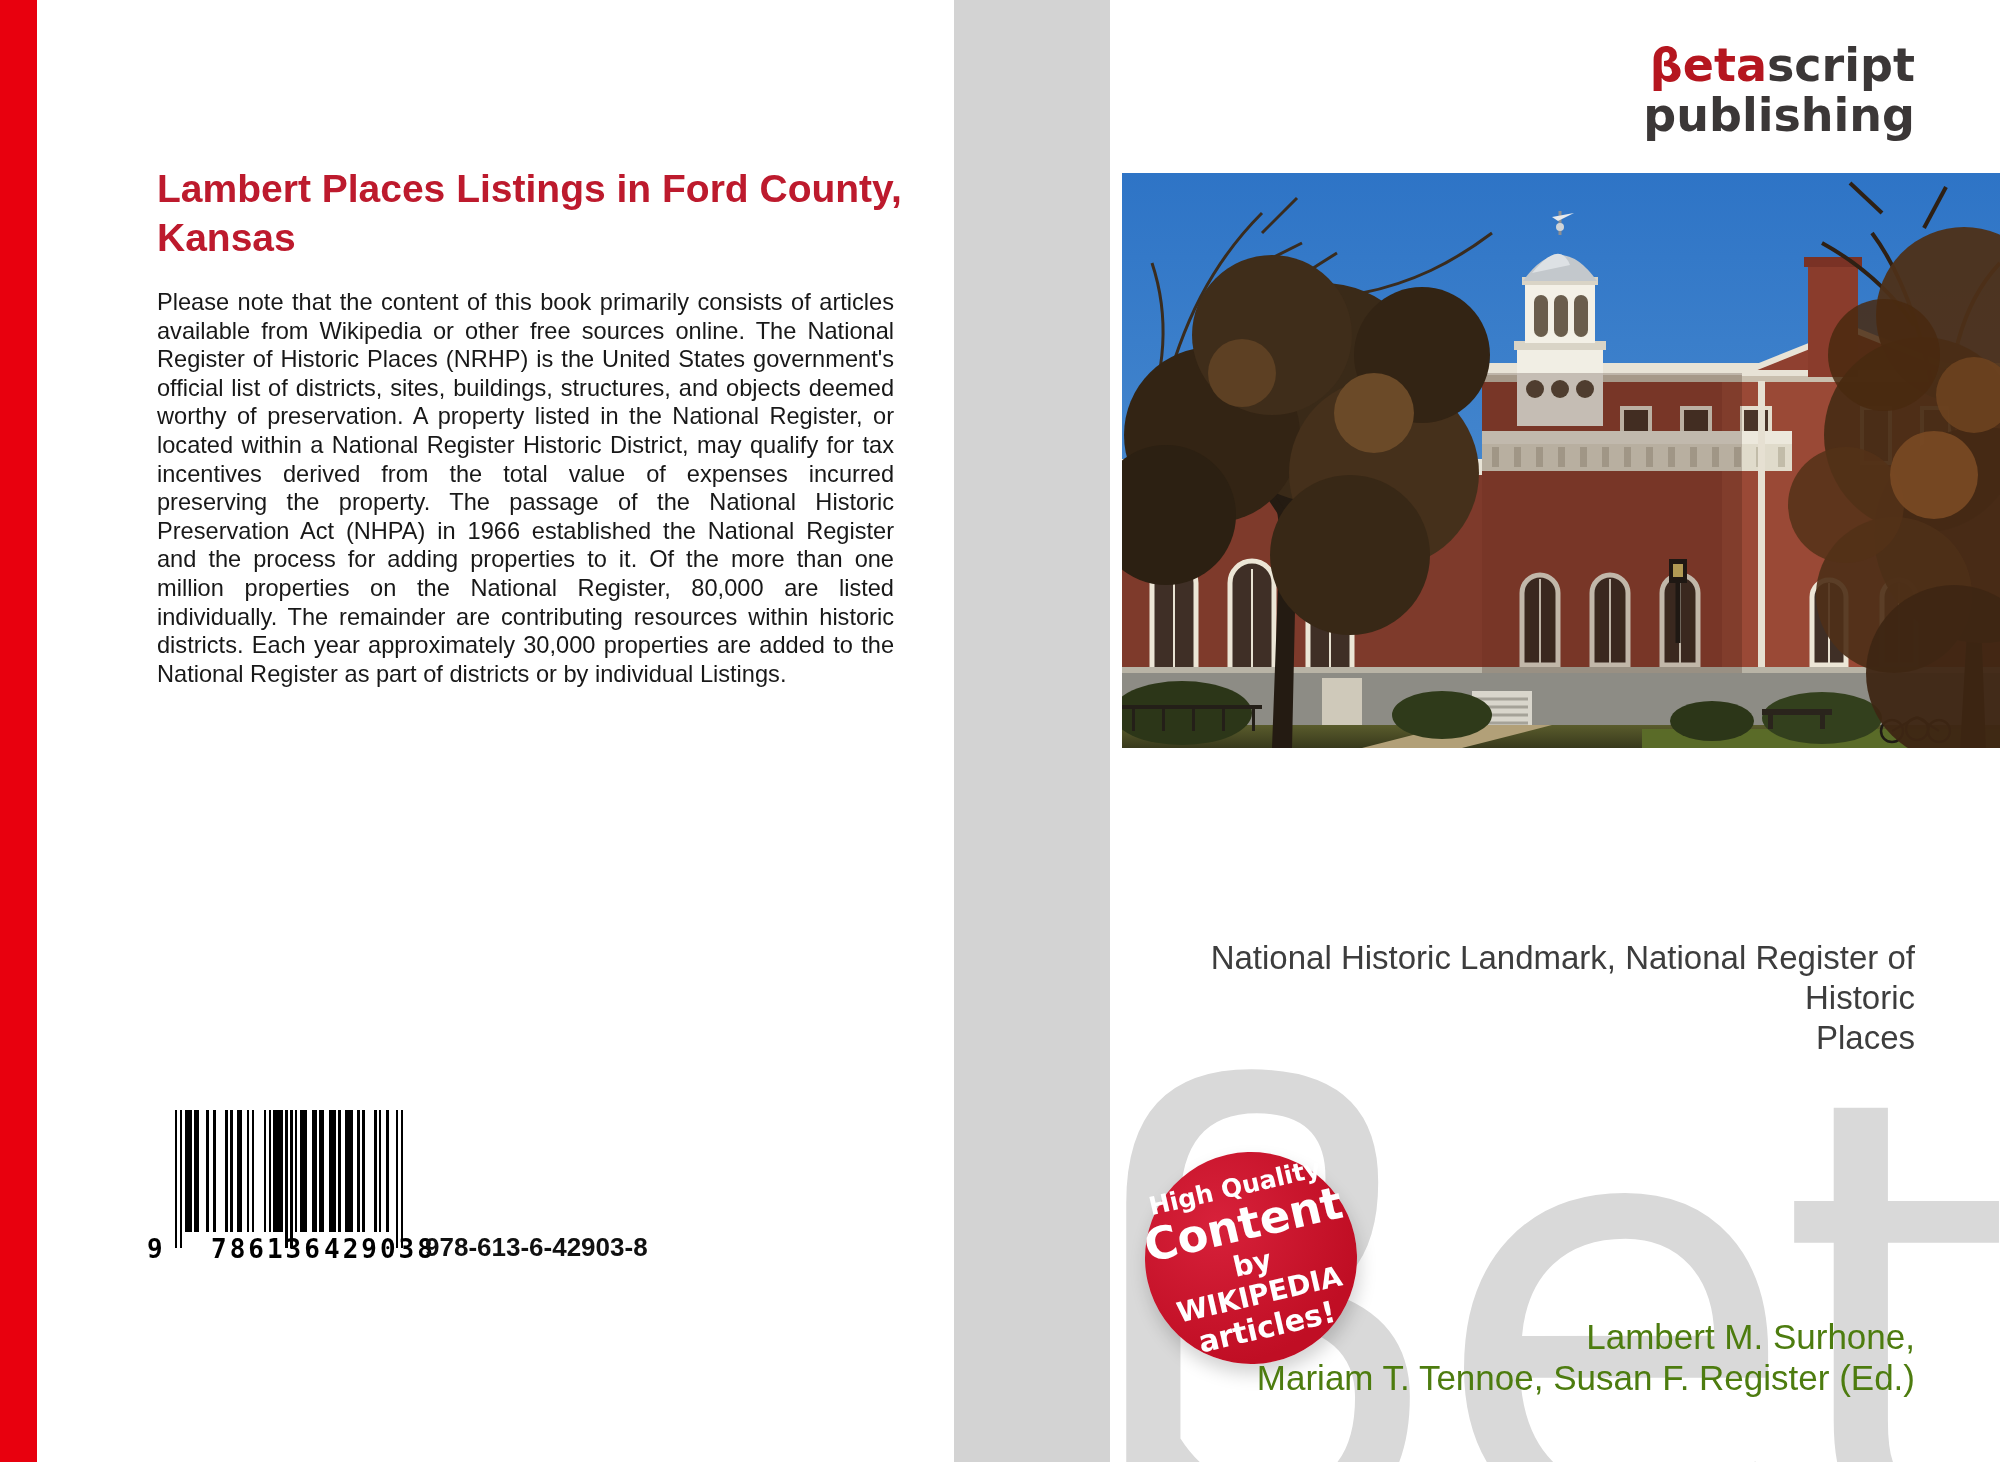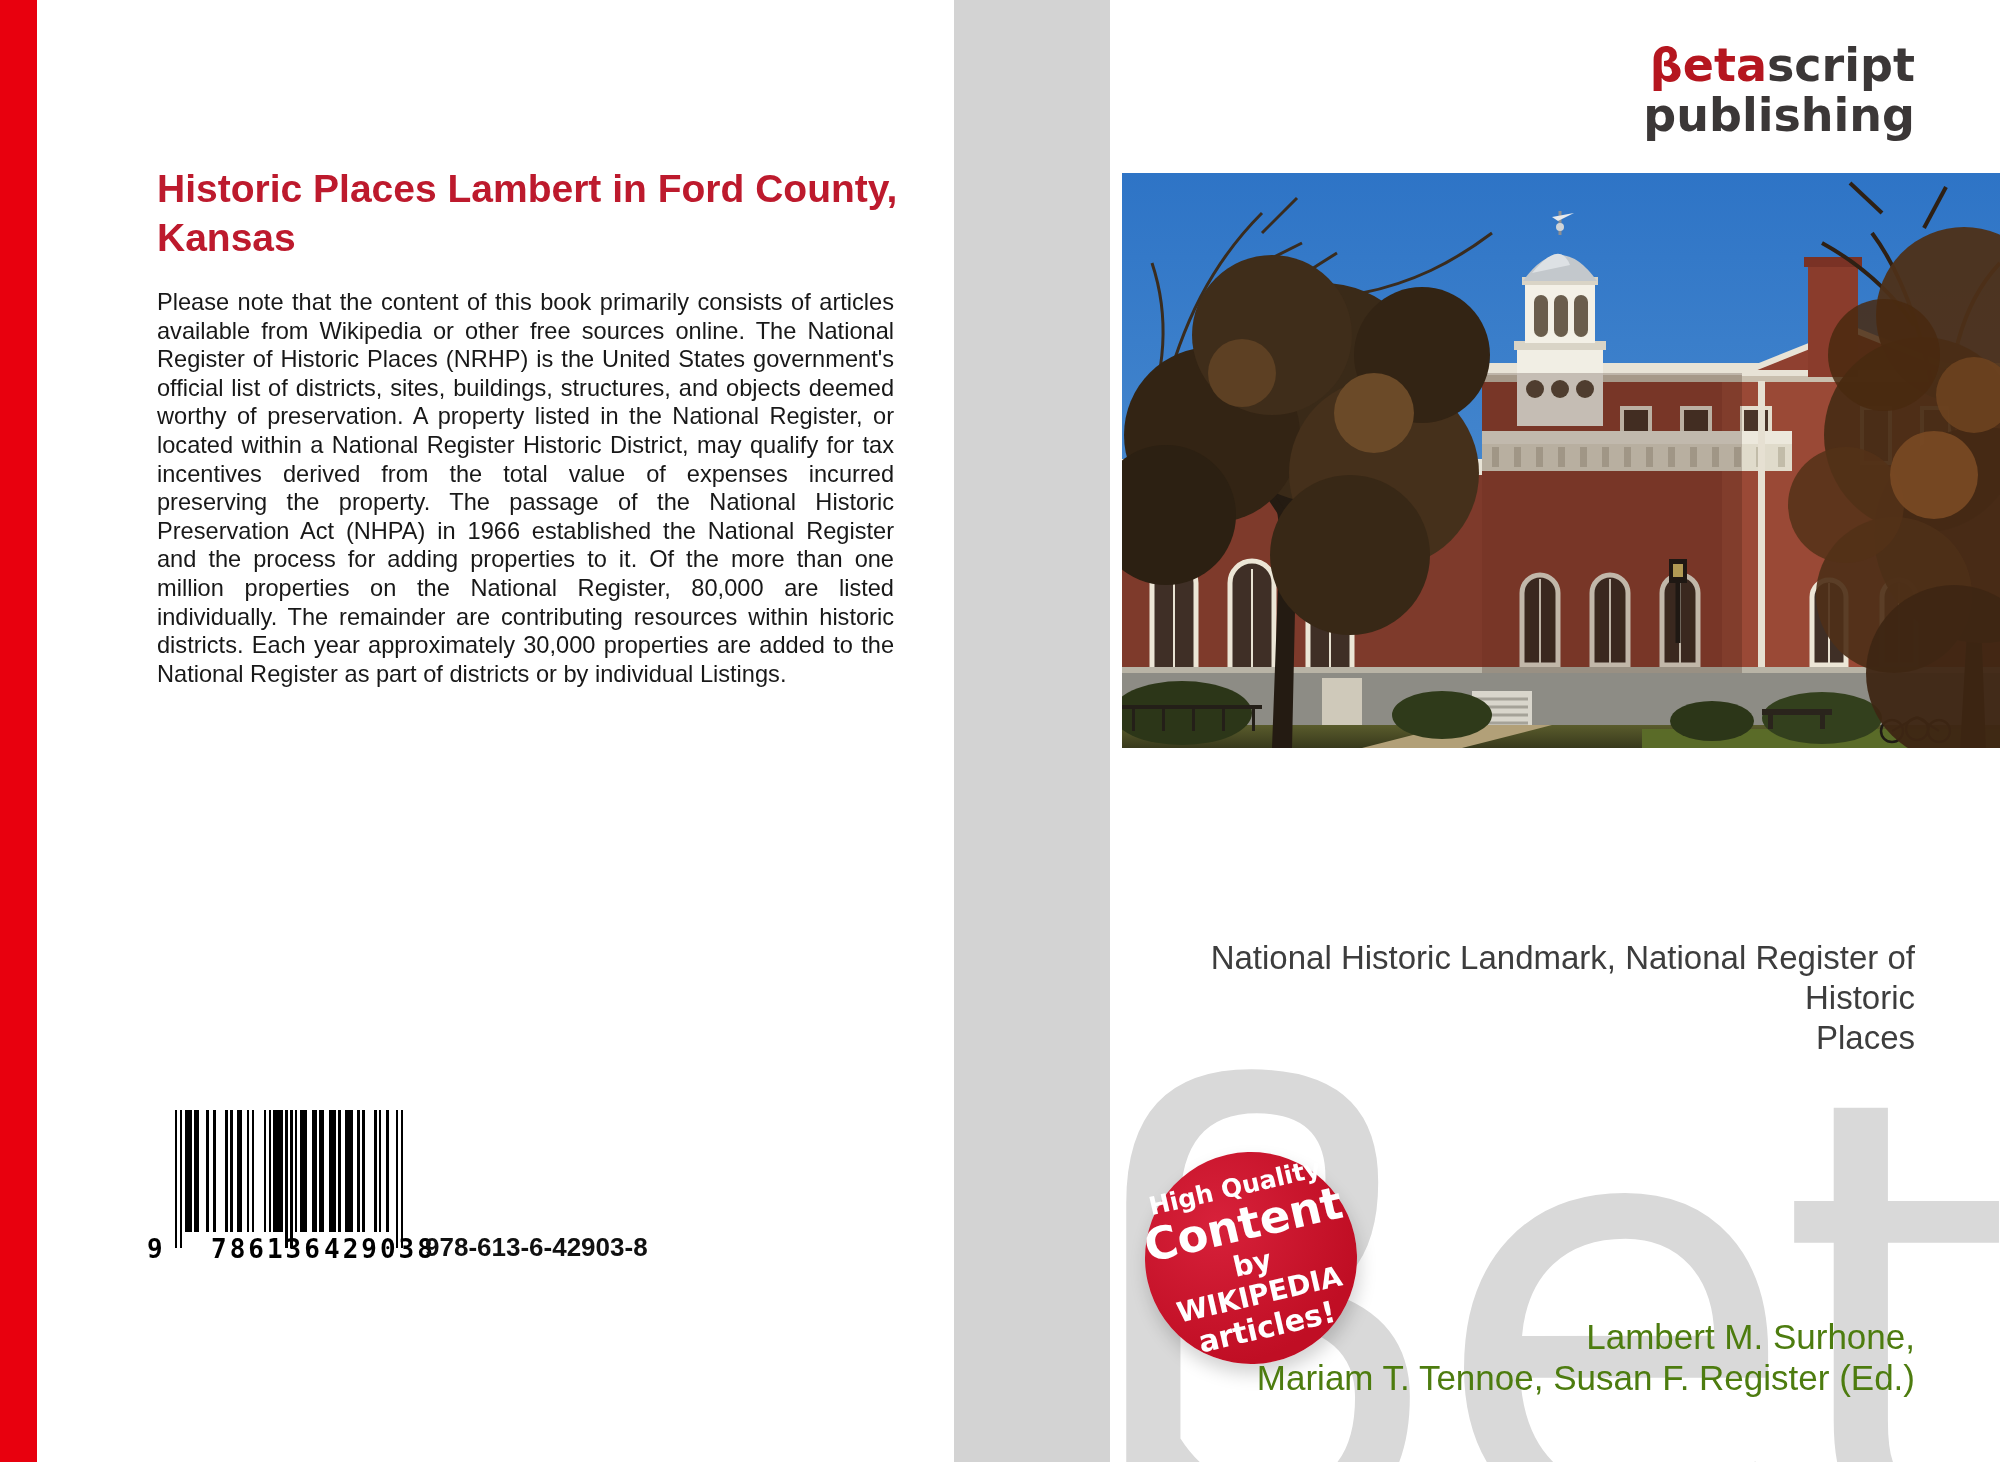--- a/index.html
+++ b/index.html
@@ -54,21 +54,21 @@
            font-size:35px;line-height:41px;color:#4d7c0f;}
 </style>
 </head>
 <body>
 
 <div class="page">
 
   <div class="bleed" style="background: rgb(232, 0, 14);"></div>
 
   <div class="back">
-    <div class="bc-title" style="color: rgb(189, 26, 45);">Historic Places Lambert in Ford County,
+    <div class="bc-title" style="color: rgb(189, 26, 45);">Lambert Places Listings in Ford County,
 Kansas</div>
     <div class="bc-desc">Please note that the content of this book primarily consists of articles available from Wikipedia or other free sources online. The National Register of Historic Places (NRHP) is the United States government's official list of districts, sites, buildings, structures, and objects deemed worthy of preservation. A property listed in the National Register, or located within a National Register Historic District, may qualify for tax incentives derived from the total value of expenses incurred preserving the property. The passage of the National Historic Preservation Act (NHPA) in 1966 established the National Register and the process for adding properties to it. Of the more than one million properties on the National Register, 80,000 are listed individually. The remainder are contributing resources within historic districts. Each year approximately 30,000 properties are added to the National Register as part of districts or by individual Listings.</div>
 
     <div class="barcode-block">
       <div class="bars">
           <div class="bar guard" style="left: 0px; width: 2.4px;"></div>
           <div class="bar guard" style="left: 4.8px; width: 2.4px;"></div>
           <div class="bar" style="left: 9.6px; width: 7.2px;"></div>
           <div class="bar" style="left: 19.2px; width: 4.8px;"></div>
           <div class="bar" style="left: 31.2px; width: 2.4px;"></div>

